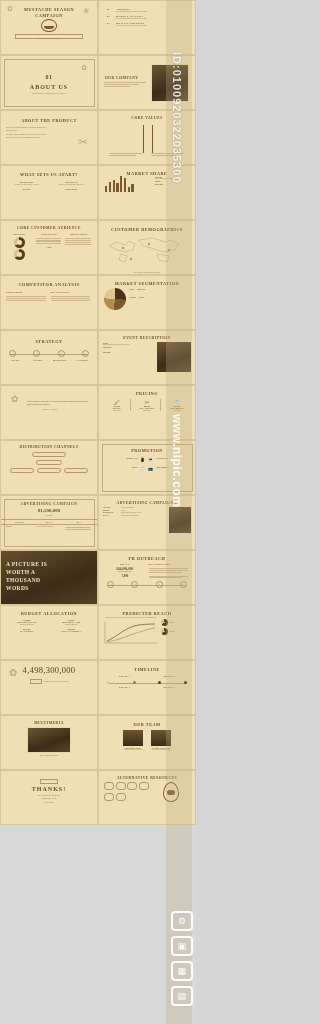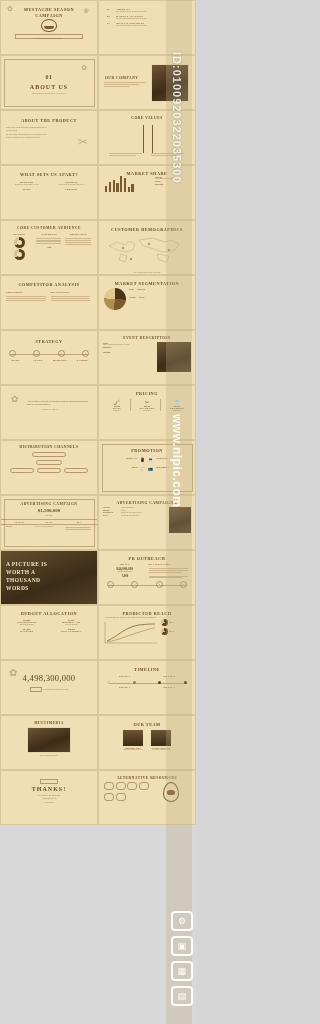--- a/index.html
+++ b/index.html
@@ -500,21 +500,21 @@
                 <div style="font-size:1.5px;font-weight:bold;">AREA 2</div>
               </div>
           </div>
         </div>
       </div>
     </div>
 
     <div class="slide">
       <div class="s-inner none"></div>
       <div class="leaf" style="left:8px;top:6px;font-size:10px;">✿</div>
-      <div class="bignum" style="margin-top:12px;text-align:center;">4,498,300,000</div>
+      <div class="bignum" style="margin-top:4px;text-align:center;">4,498,300,000</div>
       <div style="display:flex;align-items:center;justify-content:center;gap:2px;margin-top:4px;">
         <div class="ribbon" style="width:12px;margin:0;"></div>
         <div style="font-size:1.4px;color:#8a6a40;">The numbers catch your audience's attention</div>
       </div>
     </div>
 
     <div class="slide">
       <div class="s-inner none"></div>
       <div class="ttl" style="margin-top:6px;">TIMELINE</div>
       <div class="row" style="margin-top:3px;">

